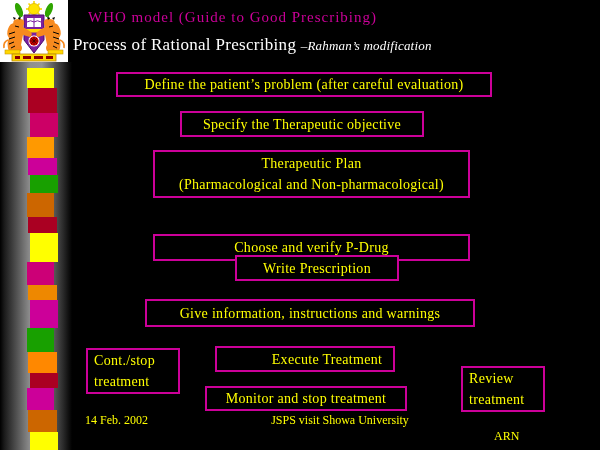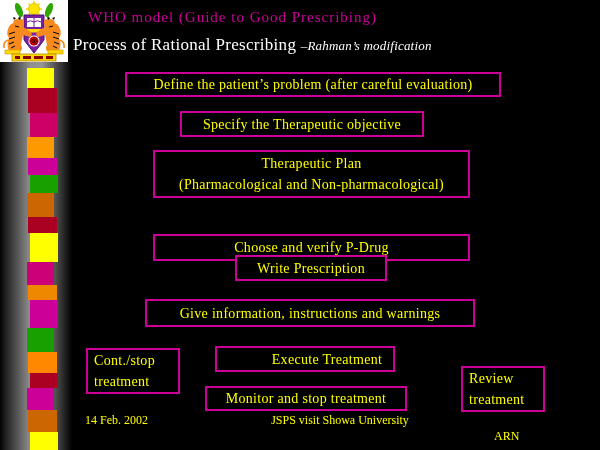--- a/index.html
+++ b/index.html
@@ -25,25 +25,25 @@
   .subtitle{
     position:absolute;left:73px;top:35px;color:#ffffff;font-size:17px;letter-spacing:.3px;white-space:nowrap;
   }
   .subtitle .note{font-size:13px;font-style:italic;letter-spacing:.2px;}
   
   .fbox{
     position:absolute;box-sizing:border-box;border:2px solid #CC0099;color:#FFFF00;
     font-size:14px;letter-spacing:.3px;display:flex;align-items:center;justify-content:center;
     text-align:center;white-space:pre-line;line-height:21px;background:#000;
   }
-  .b1{left:125px;top:72px;width:376px;height:25px;}
+  .b1{left:116px;top:72px;width:376px;height:25px;}
   .b2{left:180px;top:111px;width:244px;height:26px;}
   .b3{left:153px;top:150px;width:317px;height:48px;}
   .b4{left:153px;top:214px;width:317px;height:27px;margin-top:20px;}
-  .b5{left:235px;top:255px;width:152px;height:26px;}
+  .b5{left:235px;top:255px;width:164px;height:26px;}
   .b6{left:145px;top:299px;width:330px;height:28px;}
   .b7{left:215px;top:346px;width:180px;height:26px;padding-left:44px;}
   .b8{left:86px;top:348px;width:94px;height:46px;justify-content:flex-start;text-align:left;padding-left:6px;}
   .b9{left:205px;top:386px;width:202px;height:25px;}
   .b10{left:461px;top:366px;width:84px;height:46px;justify-content:flex-start;text-align:left;padding-left:6px;}
   
   .footer-date{position:absolute;left:85px;top:413px;color:#FFFF00;font-size:12px;}
   .footer-venue{position:absolute;left:0;top:413px;width:600px;text-align:center;color:#FFFF00;font-size:12px;padding-left:40px;}
   .footer-initials{position:absolute;left:494px;top:413px;color:#FFFF00;font-size:12px;margin-top:16px;}
 </style>

